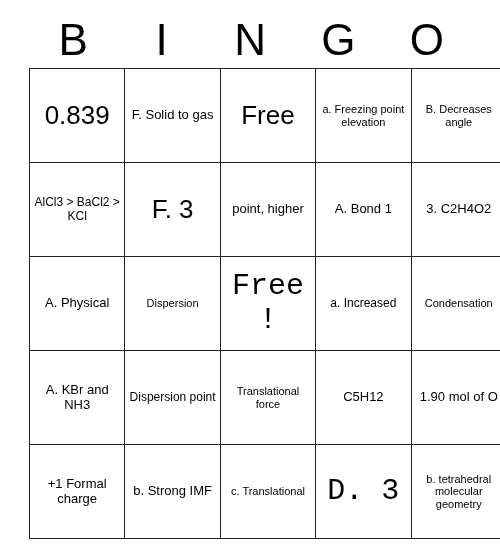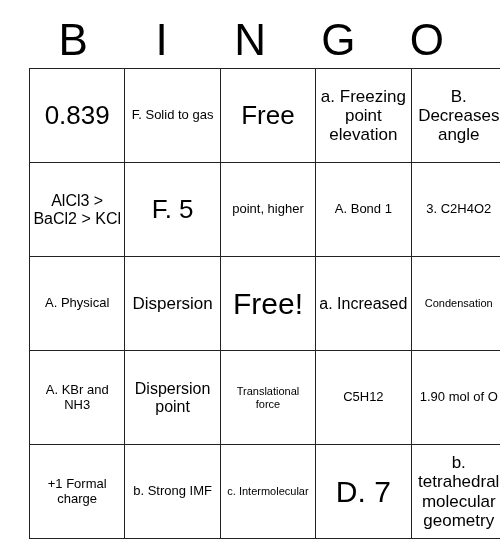--- a/index.html
+++ b/index.html
@@ -57,25 +57,25 @@
     overflow: hidden;
   }
   .cell-text {
     display: block;
     width: 100%;
     line-height: 1.12;
     word-wrap: break-word;
   }
 
   
-  .fs-xl   { font-size: 30px; }
+  .fs-xl   { font-size: 30px; font-family: Liberation Mono, monospace; }
   .fs-lg   { font-size: 26px; }
   .fs-md   { font-size: 13px; }
-  .fs-sm   { font-size: 16px; }
-  .fs-xs   { font-size: 17px; }
+  .fs-sm   { font-size: 12px; }
+  .fs-xs   { font-size: 11px; }
   .fs-xxs  { font-size: 11px; }
 </style>
 </head>
 <body>
 
 <div id="card">
 
   <div id="header-row">
     <div class="header-cell">B</div>
     <div class="header-cell">I</div>
@@ -101,21 +101,21 @@
           </td>
         <td>
             <span class="cell-text fs-xs">B. Decreases angle</span>
           </td>
       </tr>
       <tr>
         <td>
             <span class="cell-text fs-sm">AlCl3 &gt; BaCl2 &gt; KCl</span>
           </td>
         <td>
-            <span class="cell-text fs-lg">F. 5</span>
+            <span class="cell-text fs-lg">F. 3</span>
           </td>
         <td>
             <span class="cell-text fs-md">point, higher</span>
           </td>
         <td>
             <span class="cell-text fs-md">A. Bond 1</span>
           </td>
         <td>
             <span class="cell-text fs-md">3. C2H4O2</span>
           </td>
@@ -155,24 +155,24 @@
           </td>
       </tr>
       <tr>
         <td>
             <span class="cell-text fs-md">+1 Formal charge</span>
           </td>
         <td>
             <span class="cell-text fs-md">b. Strong IMF</span>
           </td>
         <td>
-            <span class="cell-text fs-xxs">c. Intermolecular</span>
+            <span class="cell-text fs-xxs">c. Translational</span>
           </td>
         <td>
-            <span class="cell-text fs-xl">D. 7</span>
+            <span class="cell-text fs-xl">D. 3</span>
           </td>
         <td>
             <span class="cell-text fs-xs">b. tetrahedral molecular geometry</span>
           </td>
       </tr>
     </tbody>
   </table>
 
 </div>
 

